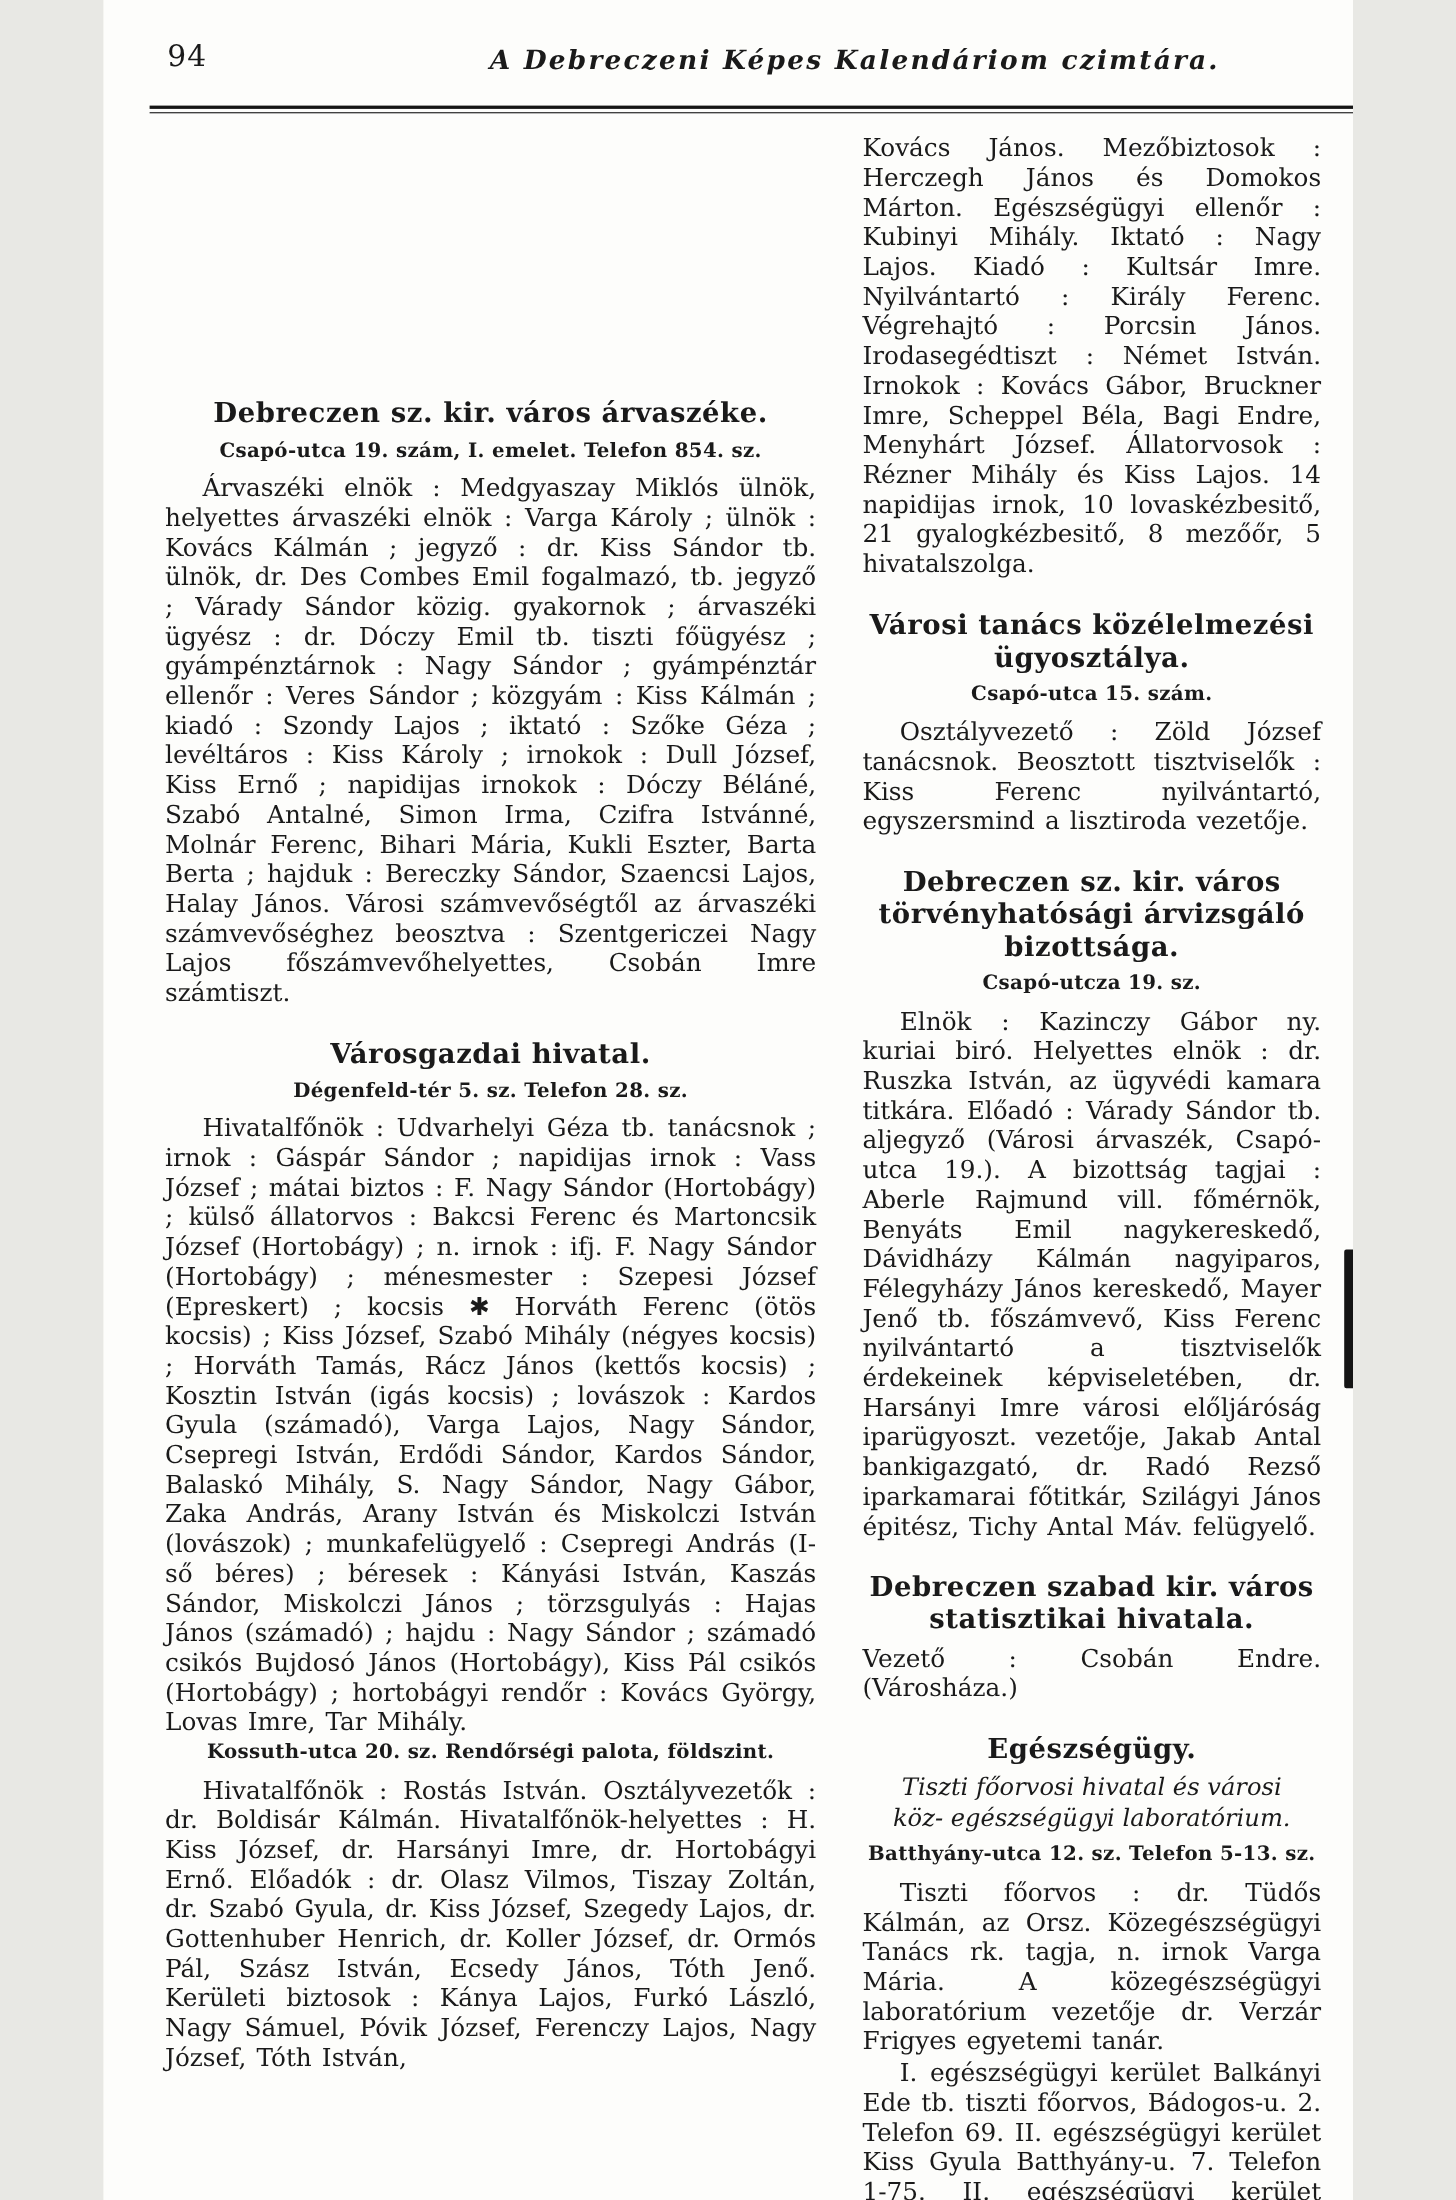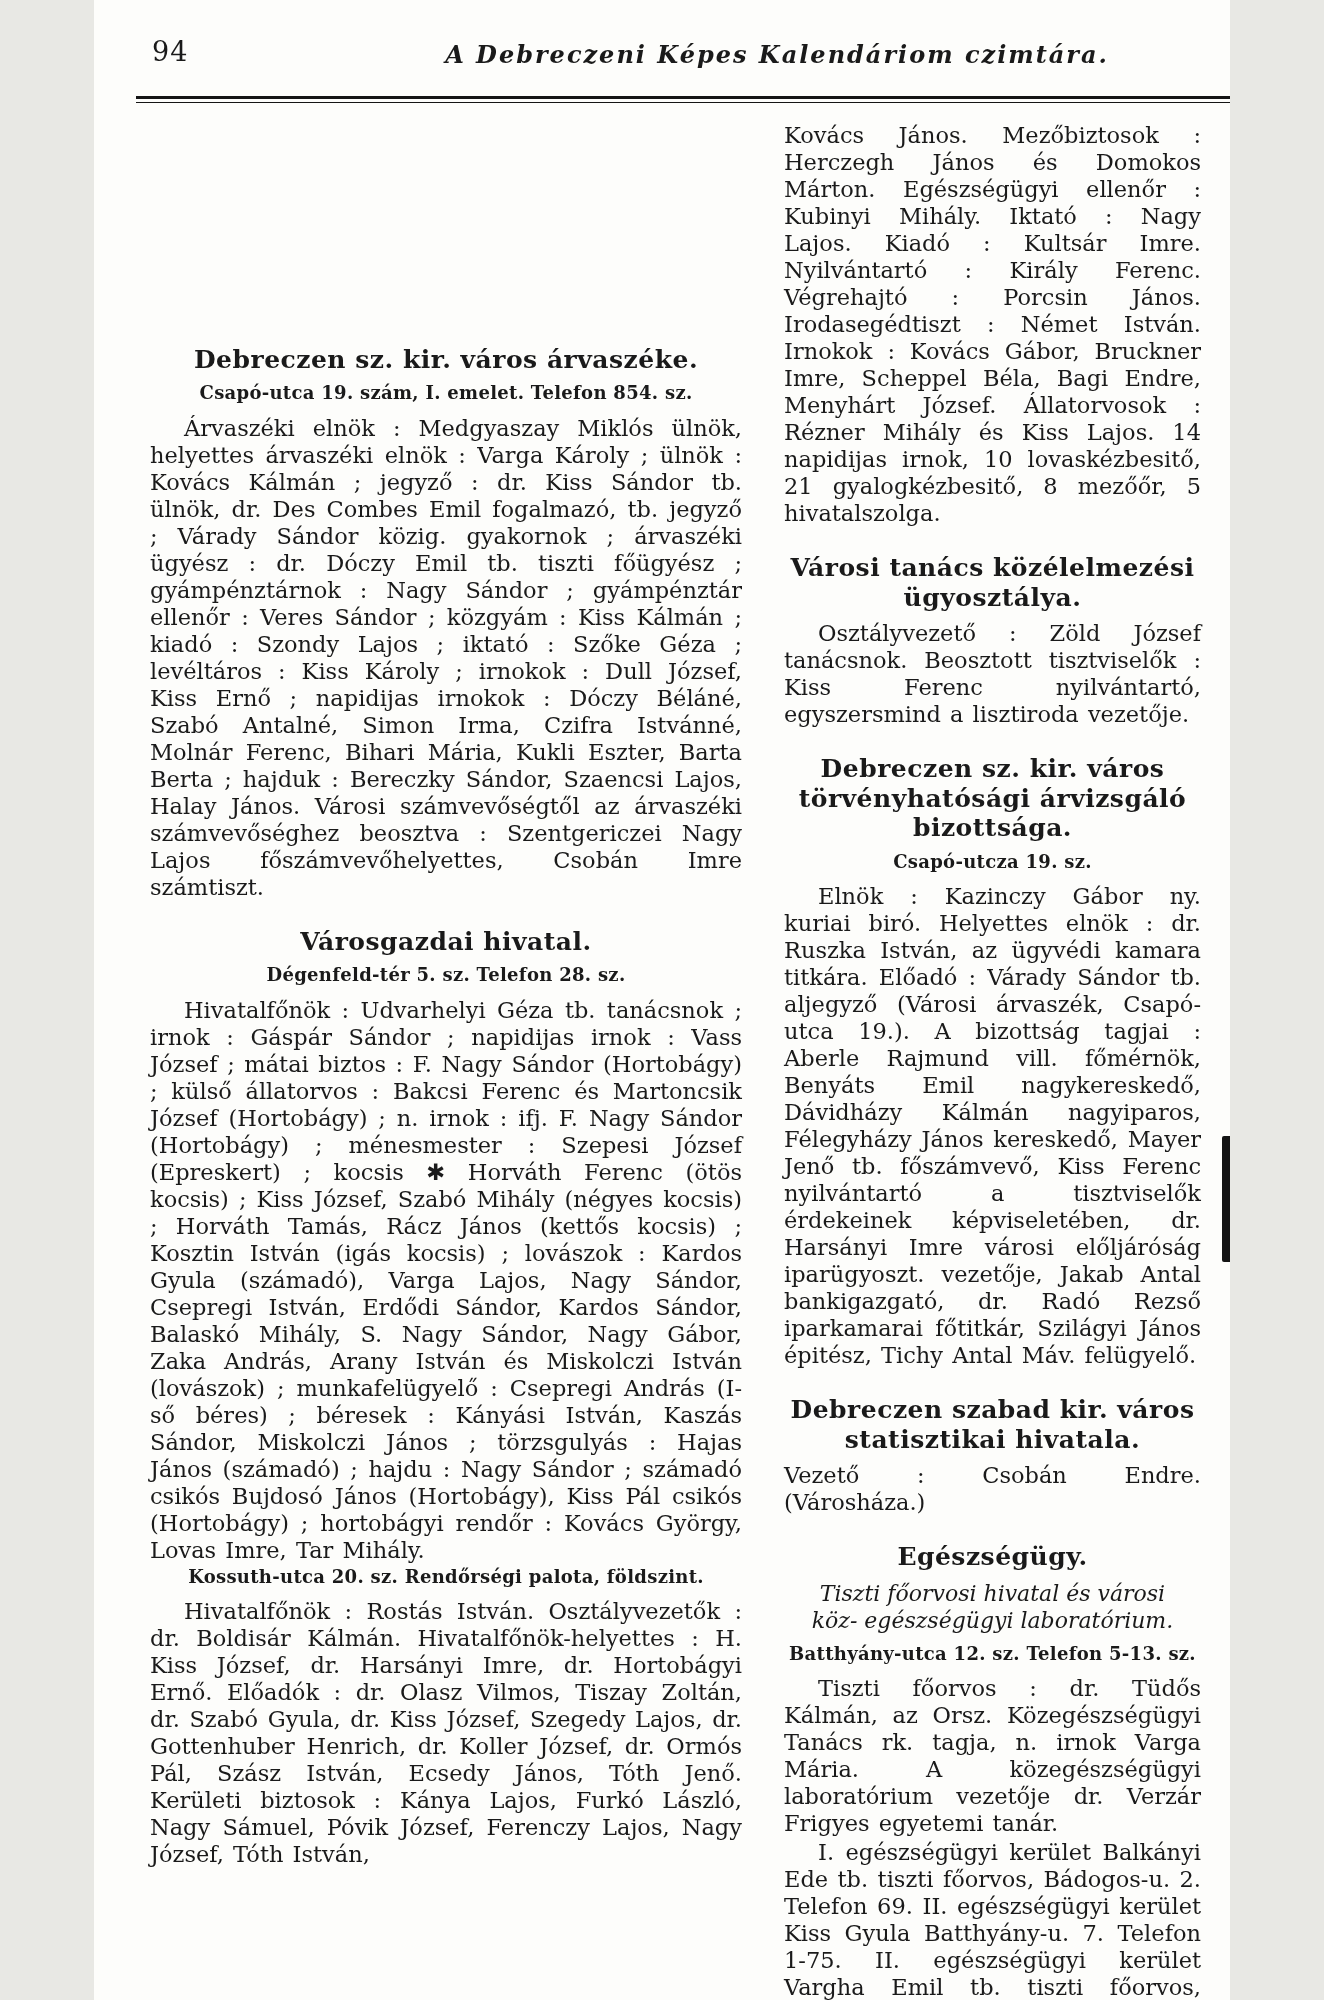--- a/index.html
+++ b/index.html
@@ -139,20 +139,21 @@
       <p class="sub">Kossuth-utca 20. sz. Rendőrségi palota, földszint.</p>
       <p class="para">Hivatalfőnök : Rostás István. Osztályvezetők : dr. Boldisár Kálmán. Hivatalfőnök-helyettes : H. Kiss József, dr. Harsányi Imre, dr. Hortobágyi Ernő. Előadók : dr. Olasz Vilmos, Tiszay Zoltán, dr. Szabó Gyula, dr. Kiss József, Szegedy Lajos, dr. Gottenhuber Henrich, dr. Koller József, dr. Ormós Pál, Szász István, Ecsedy János, Tóth Jenő. Kerületi biztosok : Kánya Lajos, Furkó László, Nagy Sámuel, Póvik József, Ferenczy Lajos, Nagy József, Tóth István,</p>
     </section>
 
     <div class="col-divider"></div>
 
     <section class="col-right">
       <p class="para no-indent">Kovács János. Mezőbiztosok : Herczegh János és Domokos Márton. Egészségügyi ellenőr : Kubinyi Mihály. Iktató : Nagy Lajos. Kiadó : Kultsár Imre. Nyilvántartó : Király Ferenc. Végrehajtó : Porcsin János. Irodasegédtiszt : Német István. Irnokok : Kovács Gábor, Bruckner Imre, Scheppel Béla, Bagi Endre, Menyhárt József. Állatorvosok : Rézner Mihály és Kiss Lajos. 14 napidijas irnok, 10 lovaskézbesitő, 21 gyalogkézbesitő, 8 mezőőr, 5 hivatalszolga.</p>
 
       <h2 class="heading">Városi tanács közélelmezési ügyosztálya.</h2>
+      <p class="sub">Csapó-utca 15. szám.</p>
       <p class="para">Osztályvezető : Zöld József tanácsnok. Beosztott tisztviselők : Kiss Ferenc nyilvántartó, egyszersmind a lisztiroda vezetője.</p>
 
       <h2 class="heading">Debreczen sz. kir. város törvényhatósági árvizsgáló bizottsága.</h2>
       <p class="sub">Csapó-utcza 19. sz.</p>
       <p class="para">Elnök : Kazinczy Gábor ny. kuriai biró. Helyettes elnök : dr. Ruszka István, az ügyvédi kamara titkára. Előadó : Várady Sándor tb. aljegyző (Városi árvaszék, Csapó-utca 19.). A bizottság tagjai : Aberle Rajmund vill. főmérnök, Benyáts Emil nagykereskedő, Dávidházy Kálmán nagyiparos, Félegyházy János kereskedő, Mayer Jenő tb. főszámvevő, Kiss Ferenc nyilvántartó a tisztviselők érdekeinek képviseletében, dr. Harsányi Imre városi előljáróság iparügyoszt. vezetője, Jakab Antal bankigazgató, dr. Radó Rezső iparkamarai főtitkár, Szilágyi János épitész, Tichy Antal Máv. felügyelő.</p>
 
       <h2 class="heading">Debreczen szabad kir. város statisztikai hivatala.</h2>
       <p class="para no-indent">Vezető : Csobán Endre. (Városháza.)</p>
 
       <h2 class="heading">Egészségügy.</h2>

